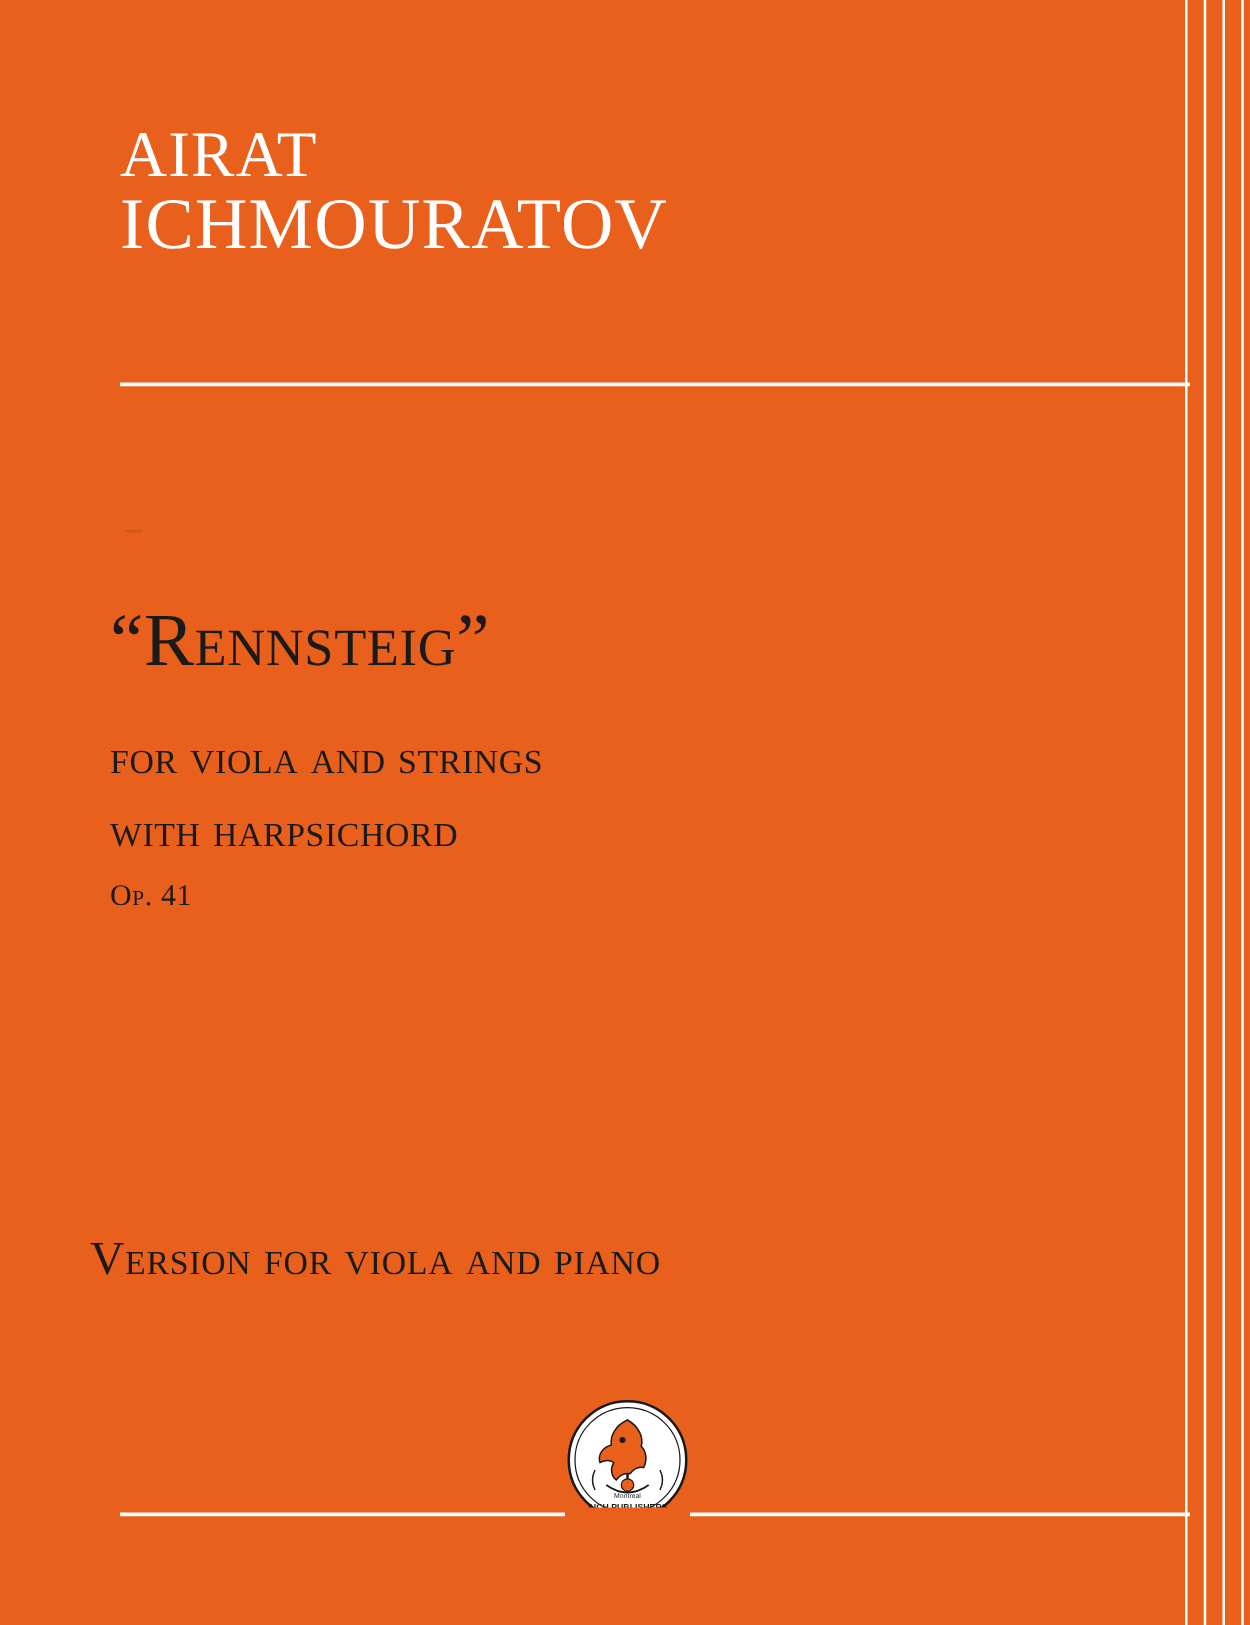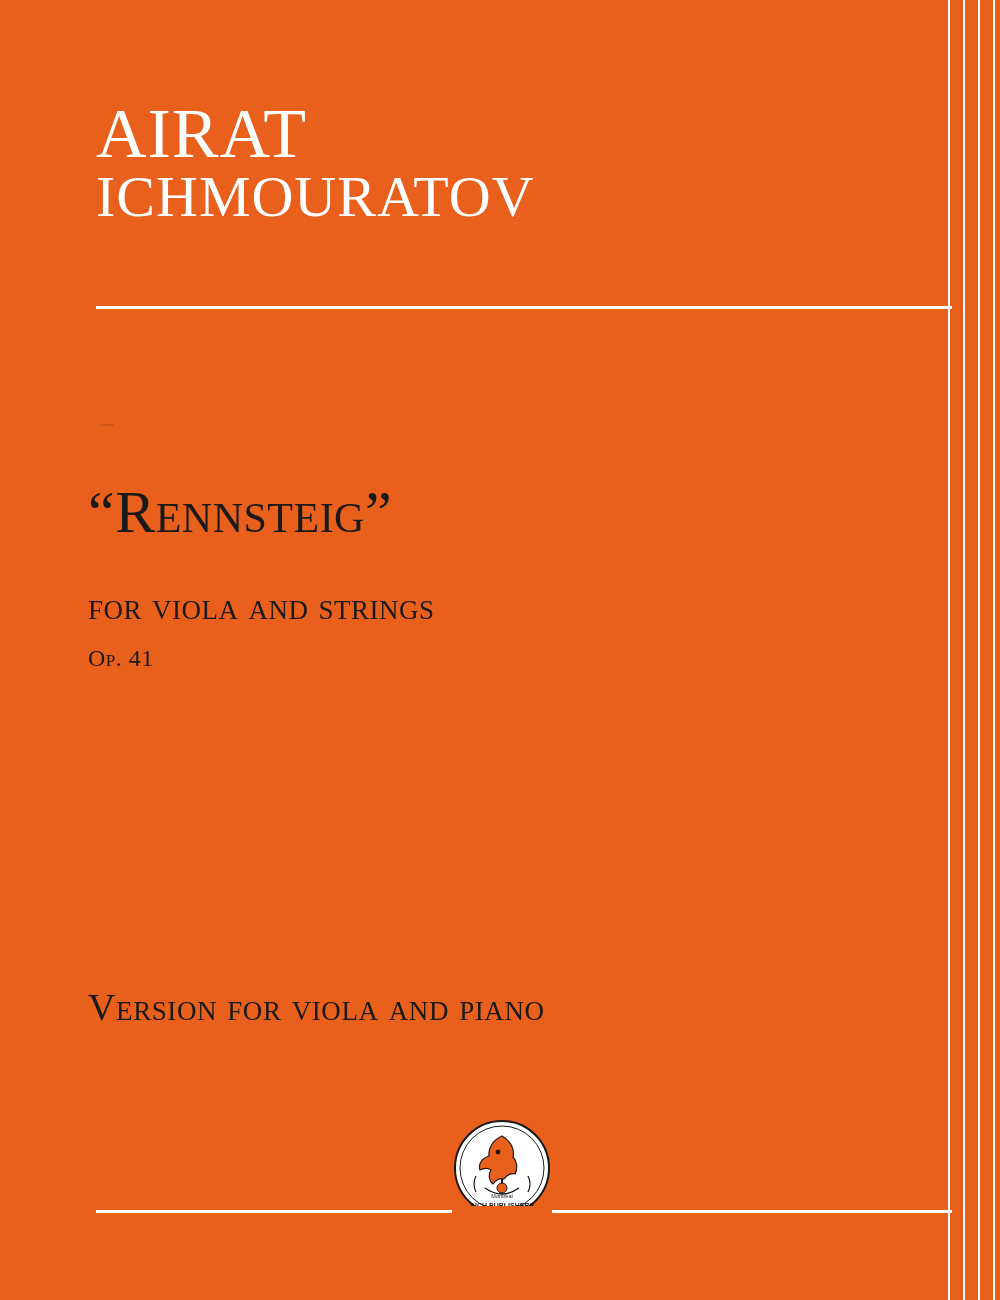--- a/index.html
+++ b/index.html
@@ -33,21 +33,21 @@
   .composer {
     position: absolute;
     left: 96px;
     top: 100px;
     width: 780px;
     color: #ffffff;
     line-height: 0.98;
     letter-spacing: 1px;
   }
   .composer .line1 {
-    font-size: 70px;
+    font-size: 52px;
     display: block;
     white-space: nowrap;
   }
   .composer .line2 {
     font-size: 58px;
     display: block;
     white-space: nowrap;
   }
   .rule-top {
     position: absolute;
@@ -96,21 +96,21 @@
   }
   .opus {
     font-size: 24px;
     line-height: 1.4;
     letter-spacing: 0.5px;
     margin-top: 6px;
   }
 
   .version {
     position: absolute;
-    left: 88px;
+    left: 72px;
     top: 985px;
     width: 820px;
     font-size: 38px;
     letter-spacing: 0.6px;
     color: #1a1a1a;
     white-space: nowrap;
   }
 
   
   .logo {
@@ -153,20 +153,21 @@
     <span class="line1">AIRAT</span>
     <span class="line2">ICHMOURATOV</span>
   </div>
 
   <div class="rule-top"></div>
   <div class="tick"></div>
 
   <div class="title-block">
     <div class="title-sub-quote">“Rennsteig”</div>
     <div class="subtitle">for viola and strings</div>
+    <div class="subtitle" style="margin-top:0">with harpsichord</div>
     <div class="opus">Op. 41</div>
   </div>
 
   <div class="version">Version for viola and piano</div>
 
   <div class="logo">
     <svg width="100" height="100" viewBox="0 0 100 100" xmlns="http://www.w3.org/2000/svg">
       <circle cx="50" cy="50" r="47" fill="#ffffff" stroke="#1a1a1a" stroke-width="2"></circle>
       <circle cx="50" cy="50" r="42" fill="none" stroke="#1a1a1a" stroke-width="1"></circle>
 

